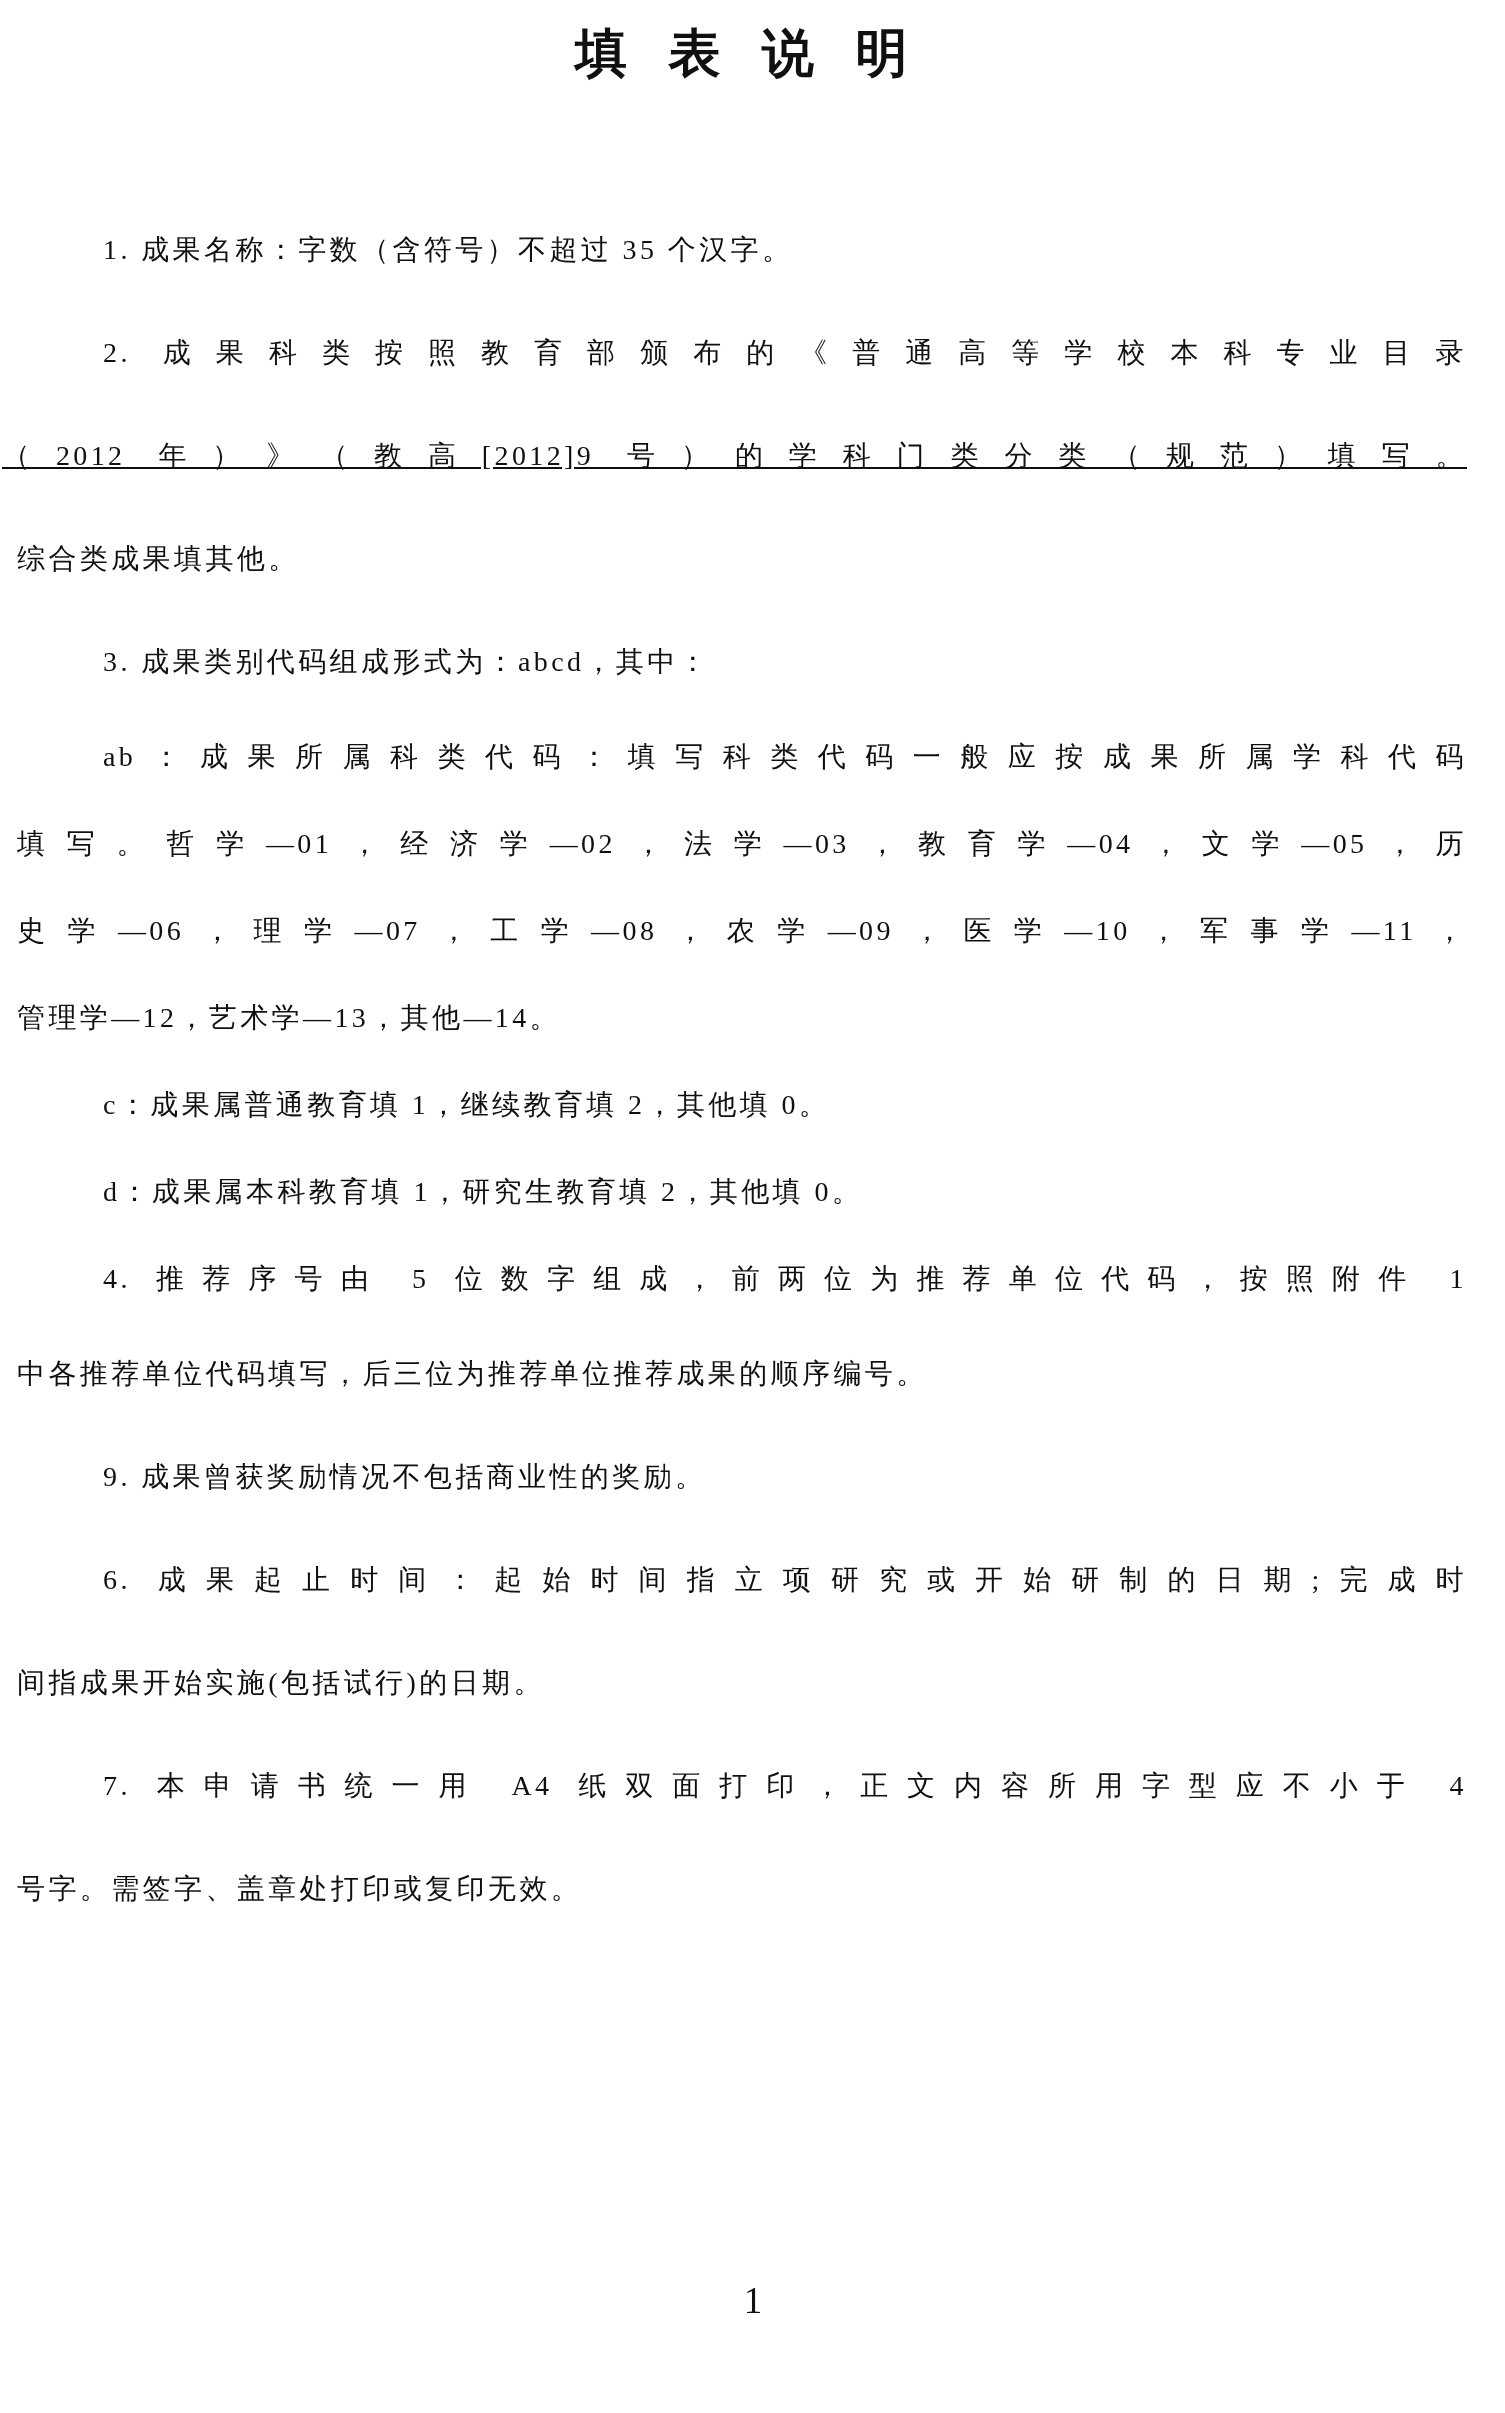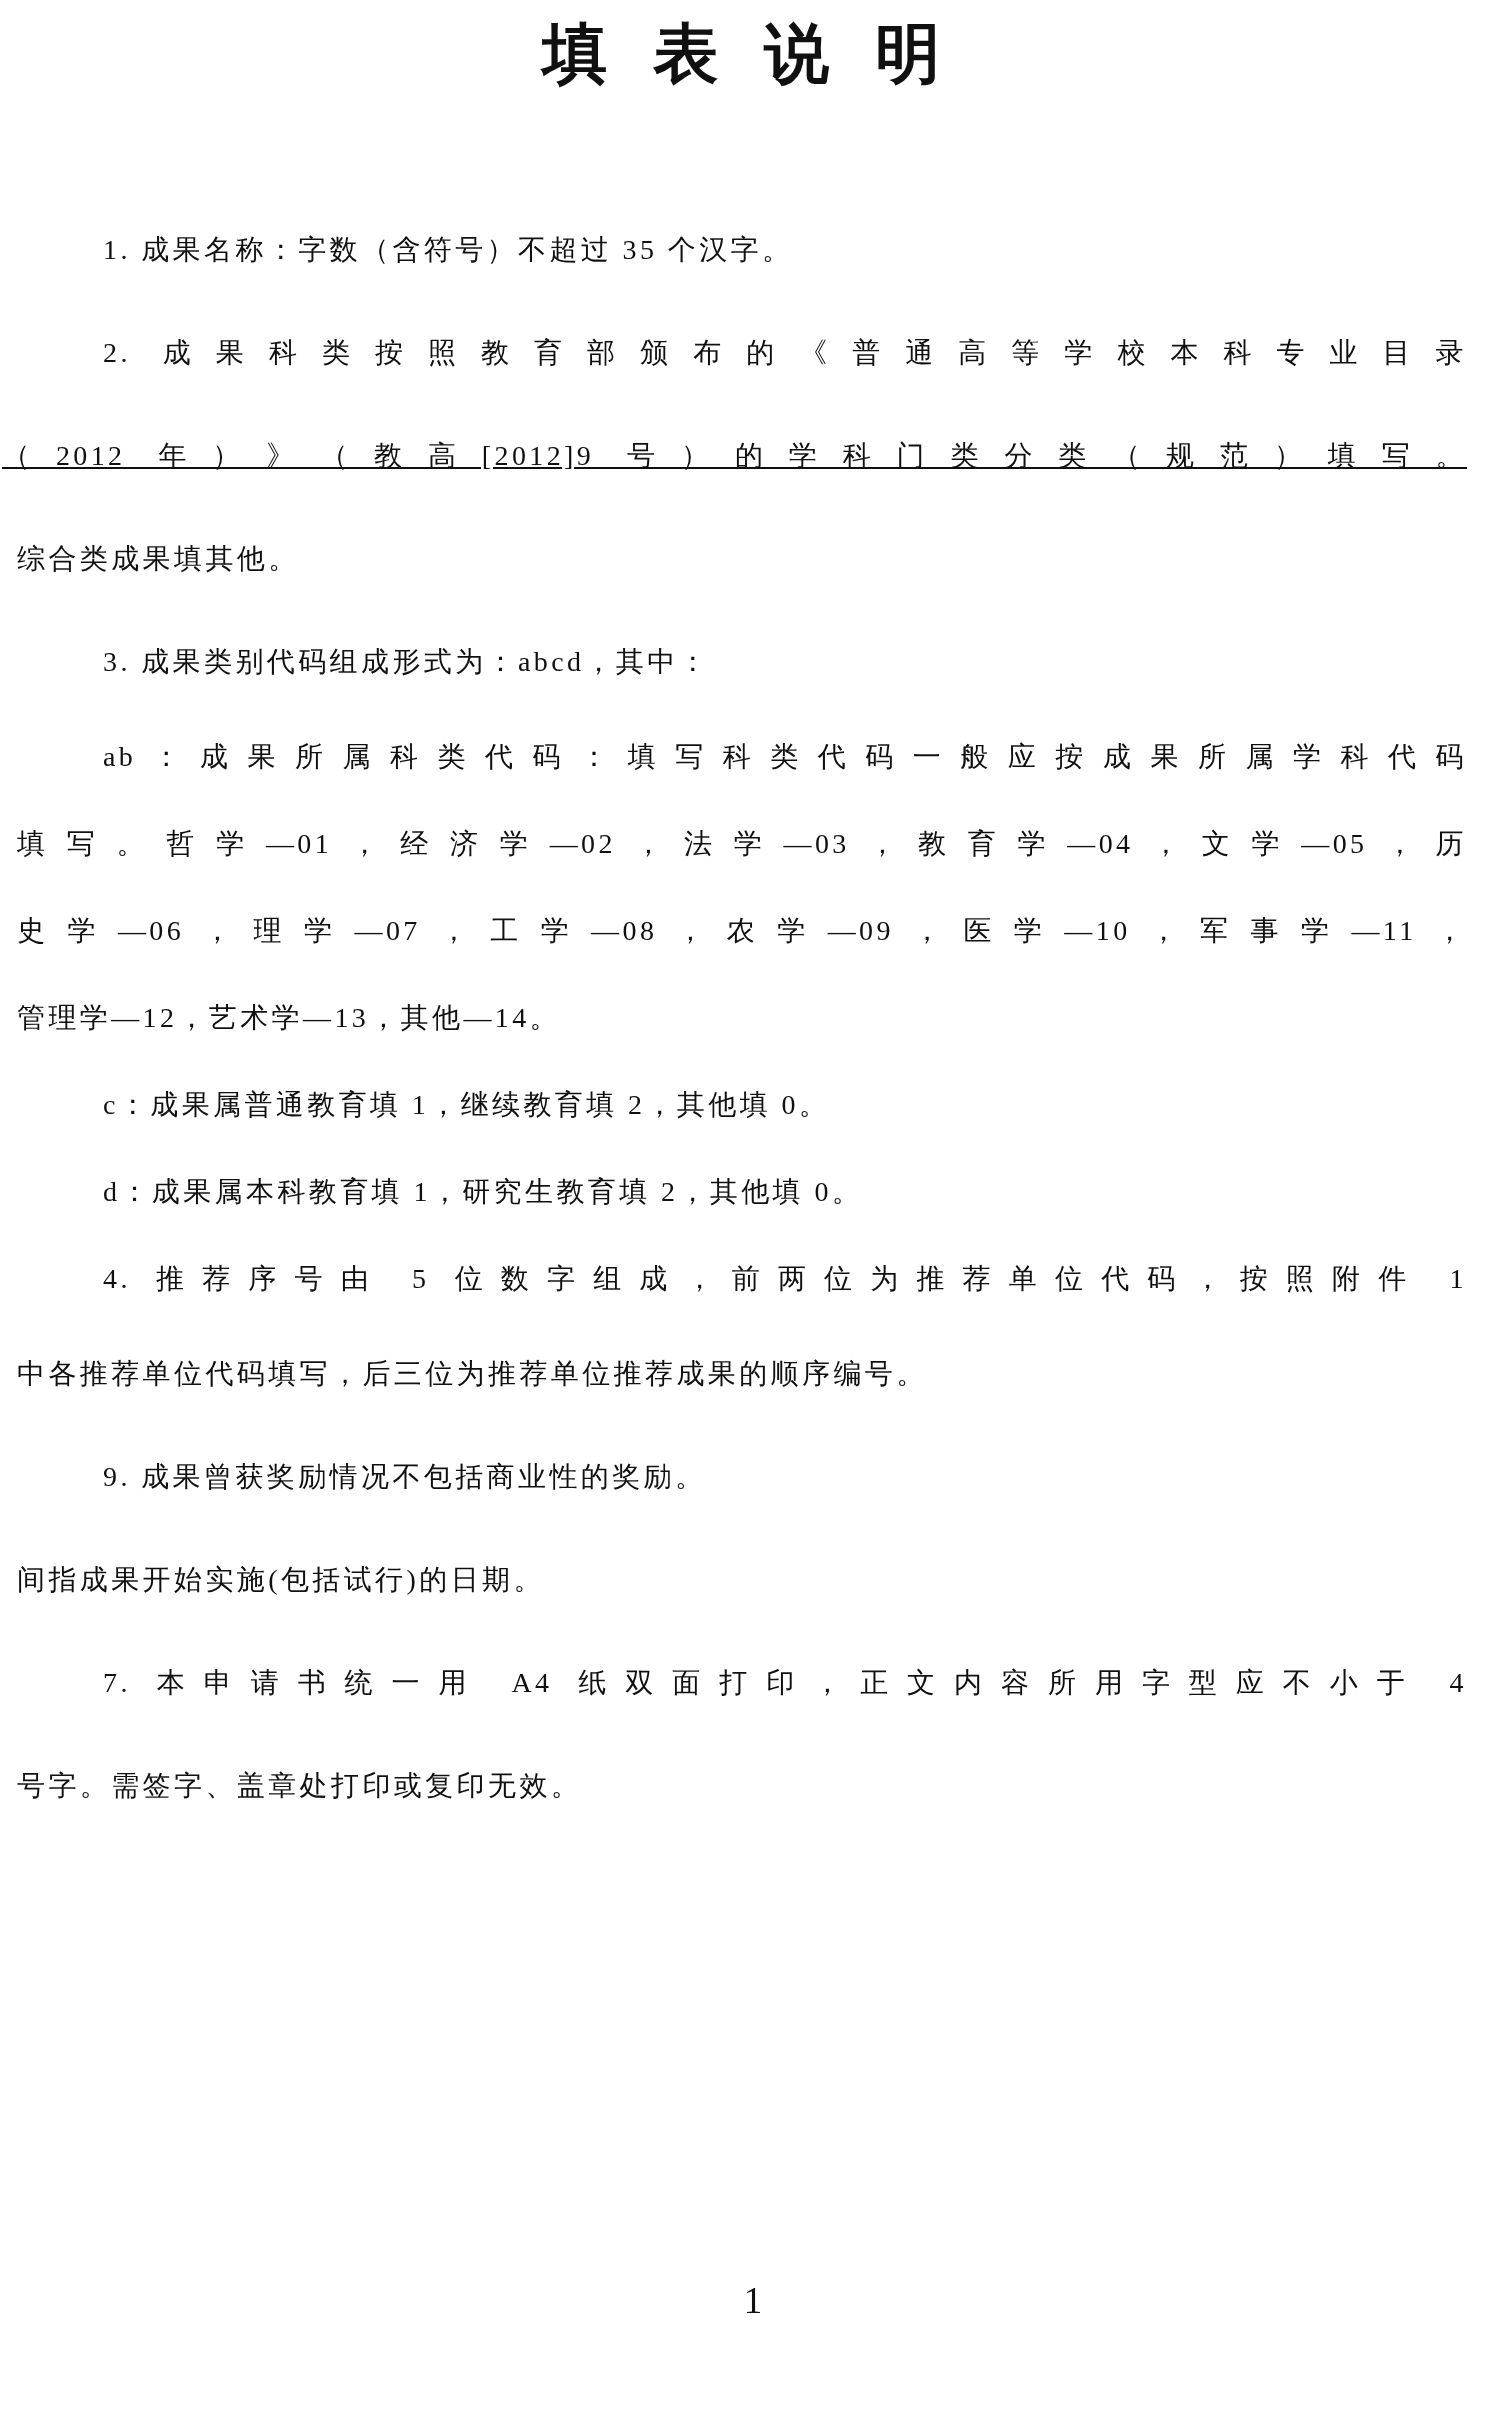--- a/index.html
+++ b/index.html
@@ -19,21 +19,21 @@
     position: absolute;
     left: 17px;
     right: 39px;
     top: 0;
   }
   .doc-title {
     margin-top: 15px;
     height: 77px;
     line-height: 77px;
     text-align: center;
-    font-size: 65px;
+    font-size: 52px;
     font-weight: 700;
     font-family: "DejaVu Sans", "Liberation Sans", sans-serif;
     word-spacing: 20.6px;
     letter-spacing: 1.4px;
   }
   .body-lines {
     margin-top: 106px;
   }
   .line {
     font-size: 28px;
@@ -83,20 +83,21 @@
     <div class="line indent">3. 成果类别代码组成形式为：abcd，其中：</div>
     <div class="line tight indent fill">ab：成果所属科类代码：填写科类代码一般应按成果所属学科代码</div>
     <div class="line tight fill">填写。哲学—01，经济学—02，法学—03，教育学—04，文学—05，历</div>
     <div class="line tight fill">史学—06，理学—07，工学—08，农学—09，医学—10，军事学—11，</div>
     <div class="line tight">管理学—12，艺术学—13，其他—14。</div>
     <div class="line tight indent">c：成果属普通教育填 1，继续教育填 2，其他填 0。</div>
     <div class="line tight indent">d：成果属本科教育填 1，研究生教育填 2，其他填 0。</div>
     <div class="line tight indent fill">4. 推荐序号由 5 位数字组成，前两位为推荐单位代码，按照附件 1</div>
     <div class="line">中各推荐单位代码填写，后三位为推荐单位推荐成果的顺序编号。</div>
     <div class="line indent">9. 成果曾获奖励情况不包括商业性的奖励。</div>
+    <div class="line indent fill">6. 成果起止时间：起始时间指立项研究或开始研制的日期;完成时</div>
     <div class="line">间指成果开始实施(包括试行)的日期。</div>
     <div class="line indent fill">7. 本申请书统一用 A4 纸双面打印，正文内容所用字型应不小于 4</div>
     <div class="line">号字。需签字、盖章处打印或复印无效。</div>
   </div>
 </div>
 
 <div class="footer">1</div>
 
 
 </body></html>

